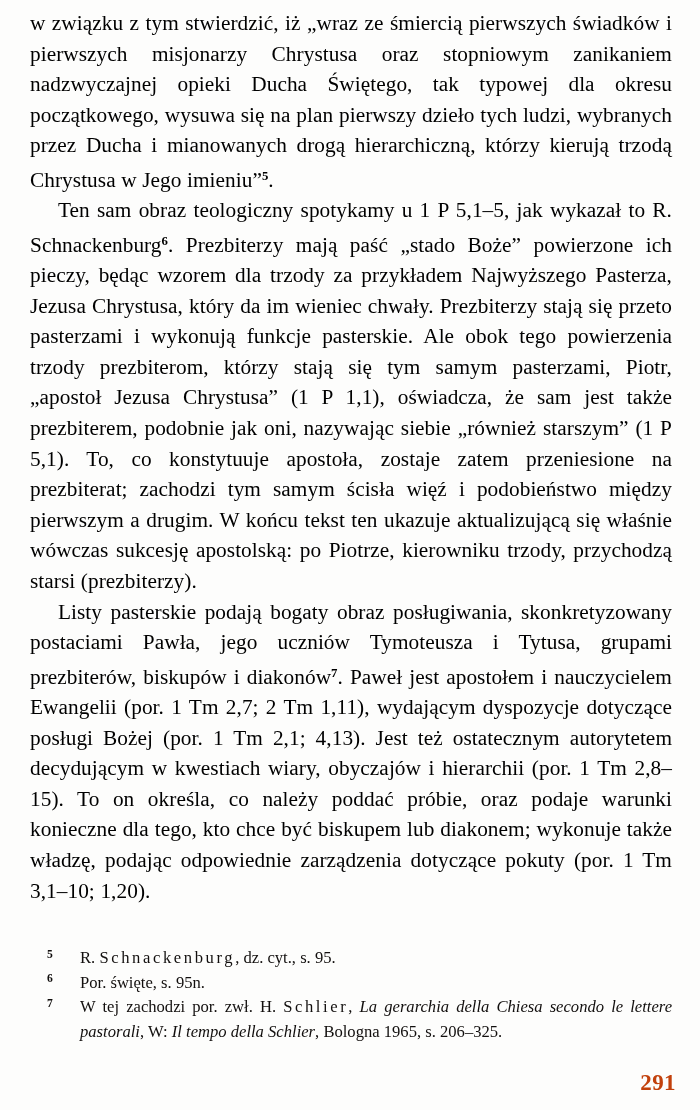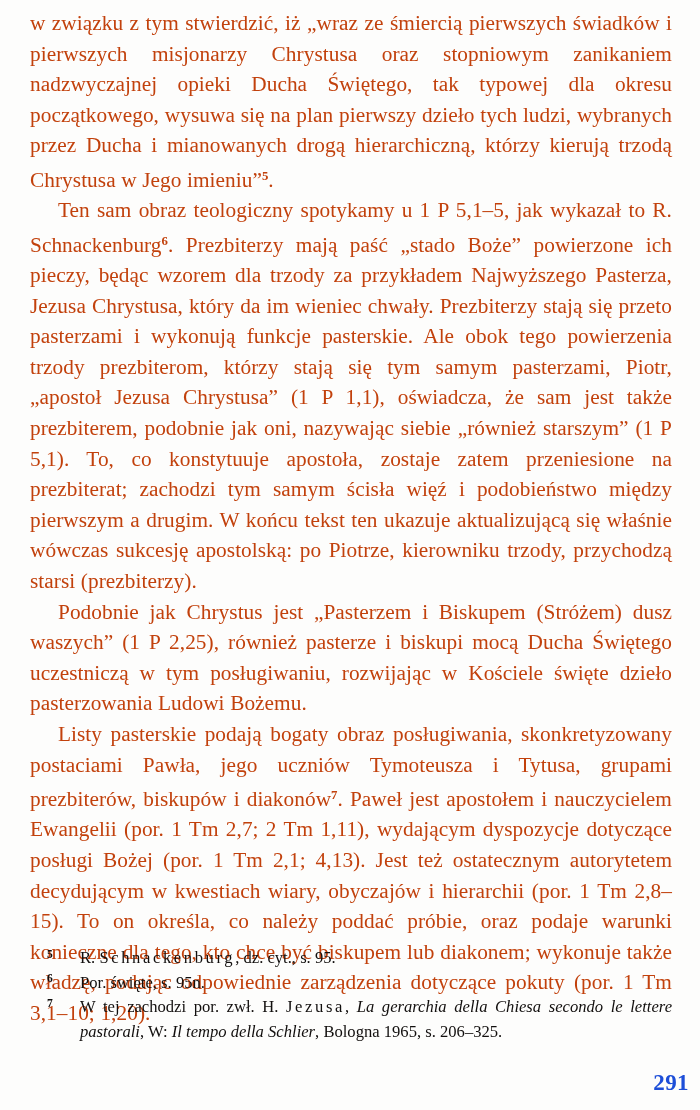--- a/index.html
+++ b/index.html
@@ -24,21 +24,21 @@
   }
   p.para {
     margin: 0;
     text-align: justify;
     text-justify: inter-word;
     font-size: 21.3px;
     line-height: 30.6px;
     letter-spacing: 0.05px;
     word-spacing: 0.2px;
     text-indent: 28px;
-    color: #c2410c;
+    color: #000000;
     -webkit-font-smoothing: none;
   }
   p.para.first {
     text-indent: 0;
   }
   p.para:last-child {
     
   }
   sup.fn {
     font-size: 0.60em;
@@ -74,50 +74,49 @@
     font-family: Liberation Serif, serif;
   }
   .sp-name {
     letter-spacing: 2.6px;
   }
   .it {
     font-style: italic;
   }
   .page-number {
     position: absolute;
-    right: 11px;
+    right: 24px;
     bottom: 14px;
     font-size: 23px;
     font-weight: bold;
     letter-spacing: 0.4px;
-    color: #1d4ed8;
+    color: #c2410c;
   }
 </style>
 </head>
 <body>
 
 <div class="page">
 
   <div class="body-area" id="body-area">
       <p class="para first"><span>w związku z tym stwierdzić, iż „wraz ze śmiercią pierwszych świadków i pierwszych misjonarzy Chrystusa oraz stopniowym zanikaniem nadzwyczajnej opieki Ducha Świętego, tak typowej dla okresu początkowego, wysuwa się na plan pierwszy dzieło tych ludzi, wybranych przez Ducha i mianowanych drogą hierarchiczną, którzy kierują trzodą Chrystusa w Jego imieniu”</span><sup class="fn">5</sup><span>.</span></p>
       <p class="para"><span>Ten sam obraz teologiczny spotykamy u 1 P 5,1–5, jak wykazał to R. Schnackenburg</span><sup class="fn">6</sup><span>. Prezbiterzy mają paść „stado Boże” powierzone ich pieczy, będąc wzorem dla trzody za przykładem Najwyższego Pasterza, Jezusa Chrystusa, który da im wieniec chwały. Prezbiterzy stają się przeto pasterzami i wykonują funkcje pasterskie. Ale obok tego powierzenia trzody prezbiterom, którzy stają się tym samym pasterzami, Piotr, „apostoł Jezusa Chrystusa” (1 P 1,1), oświadcza, że sam jest także prezbiterem, podobnie jak oni, nazywając siebie „również starszym” (1 P 5,1). To, co konstytuuje apostoła, zostaje zatem przeniesione na prezbiterat; zachodzi tym samym ścisła więź i podobieństwo między pierwszym a drugim. W końcu tekst ten ukazuje aktualizującą się właśnie wówczas sukcesję apostolską: po Piotrze, kierowniku trzody, przychodzą starsi (prezbiterzy).</span></p>
-      <p class="para"><span>Podobnie jak Chrystus jest „Pasterzem i Biskupem (Stróżem) dusz waszych” (1 P 2,25), również pasterze i biskupi mocą Ducha Świętego uczestniczą w tym posługiwaniu, rozwijając w Kościele święte dzieło pasterzowania Ludowi Bożemu.</span></p>
       <p class="para"><span>Listy pasterskie podają bogaty obraz posługiwania, skonkretyzowany postaciami Pawła, jego uczniów Tymoteusza i Tytusa, grupami prezbiterów, biskupów i diakonów</span><sup class="fn">7</sup><span>. Paweł jest apostołem i nauczycielem Ewangelii (por. 1 Tm 2,7; 2 Tm 1,11), wydającym dyspozycje dotyczące posługi Bożej (por. 1 Tm 2,1; 4,13). Jest też ostatecznym autorytetem decydującym w kwestiach wiary, obyczajów i hierarchii (por. 1 Tm 2,8–15). To on określa, co należy poddać próbie, oraz podaje warunki konieczne dla tego, kto chce być biskupem lub diakonem; wykonuje także władzę, podając odpowiednie zarządzenia dotyczące pokuty (por. 1 Tm 3,1–10; 1,20).</span></p>
     </div>
 
   <div class="footnotes" id="footnotes-area">
       <div class="fn-row">
         <span class="marker">5</span>
         <span class="fn-text"><span>R. </span><span class="sp-name">Schnackenburg</span><span>, dz. cyt., s. 95.</span></span>
       </div>
       <div class="fn-row">
         <span class="marker">6</span>
         <span class="fn-text"><span>Por. święte, s. 95n.</span></span>
       </div>
       <div class="fn-row">
         <span class="marker">7</span>
-        <span class="fn-text"><span>W tej zachodzi por. zwł. H. </span><span class="sp-name">Jezusa</span><span>, </span><span class="it">La gerarchia della Chiesa secondo le lettere pastorali</span><span>, W: </span><span class="it">Il tempo della Schlier</span><span>, Bologna 1965, s. 206–325.</span></span>
+        <span class="fn-text"><span>W tej zachodzi por. zwł. H. </span><span class="sp-name">Schlier</span><span>, </span><span class="it">La gerarchia della Chiesa secondo le lettere pastorali</span><span>, W: </span><span class="it">Il tempo della Schlier</span><span>, Bologna 1965, s. 206–325.</span></span>
       </div>
     </div>
 
   <div class="page-number">291</div>
 
 </div>
 
 </body></html>

